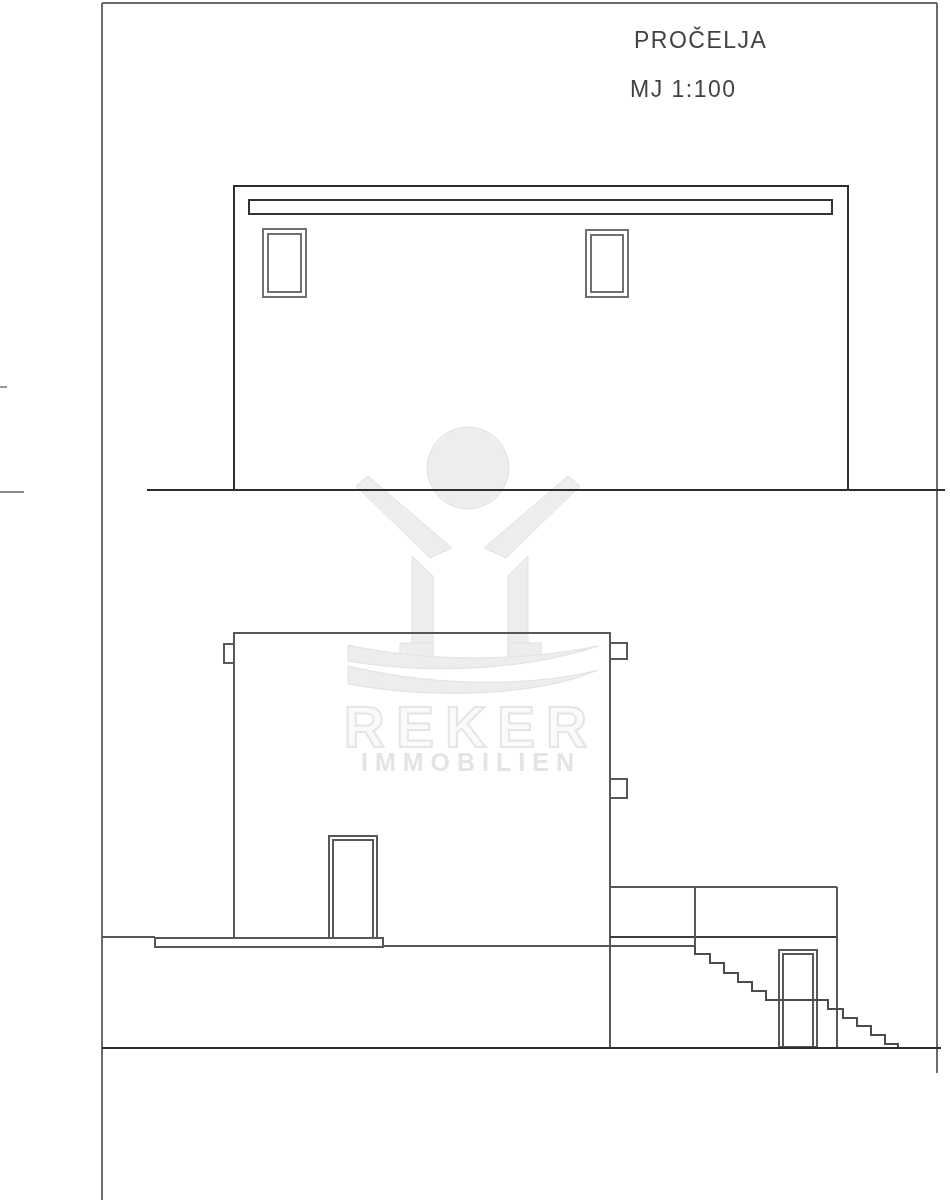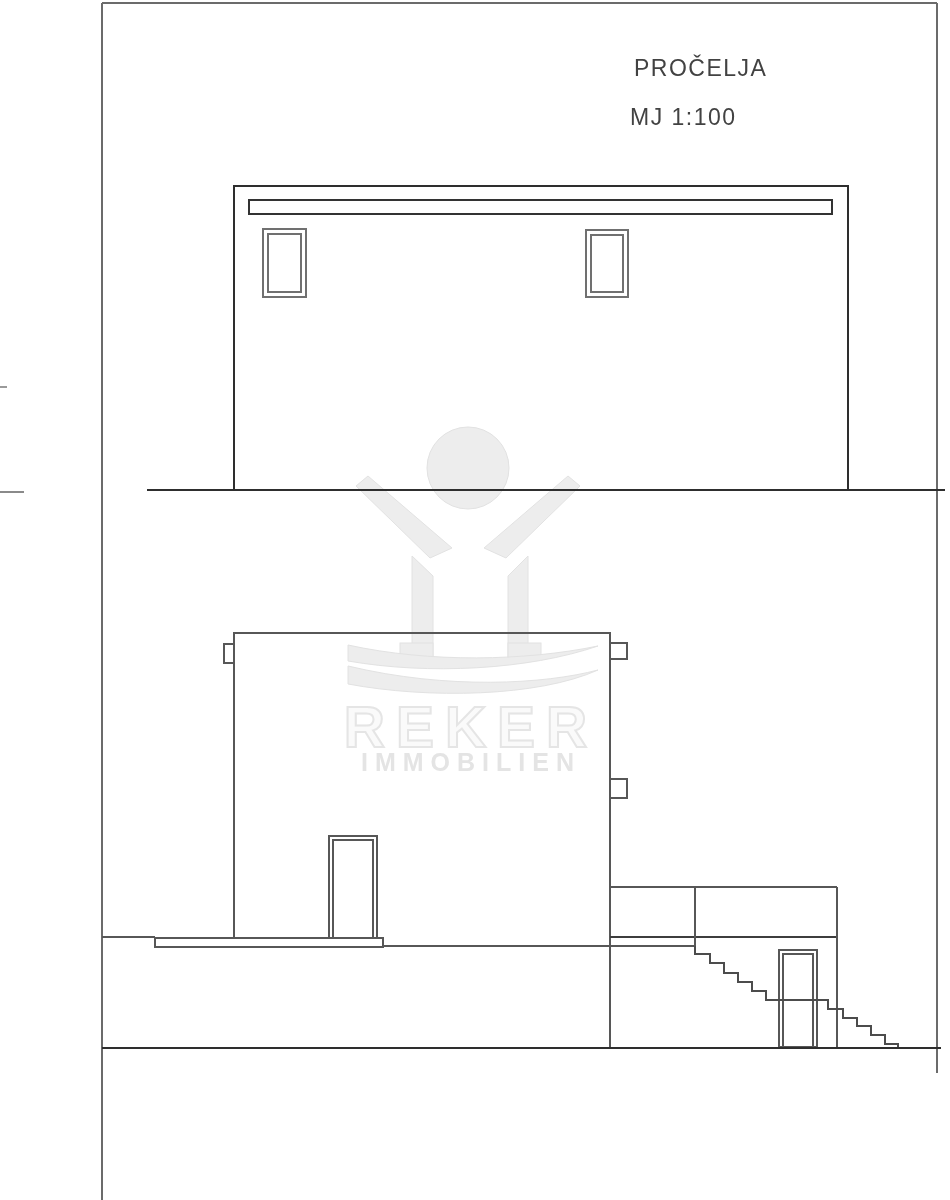--- a/index.html
+++ b/index.html
@@ -18,21 +18,20 @@
     pointer-events: none;
   }
   .titleblock {
     position: absolute;
     z-index: 3;
     color: #424242;
     letter-spacing: 1.5px;
     font-size: 23px;
     font-weight: 400;
     white-space: nowrap;
-    margin-top: 28px;
   }
   .sheet-title { left: 634px; top: 27px; }
   .sheet-scale { left: 630px; top: 76px; }
   .wm-text {
     position: absolute;
     z-index: 1;
     left: 338px;
     width: 266px;
     text-align: center;
     font-weight: bold;

